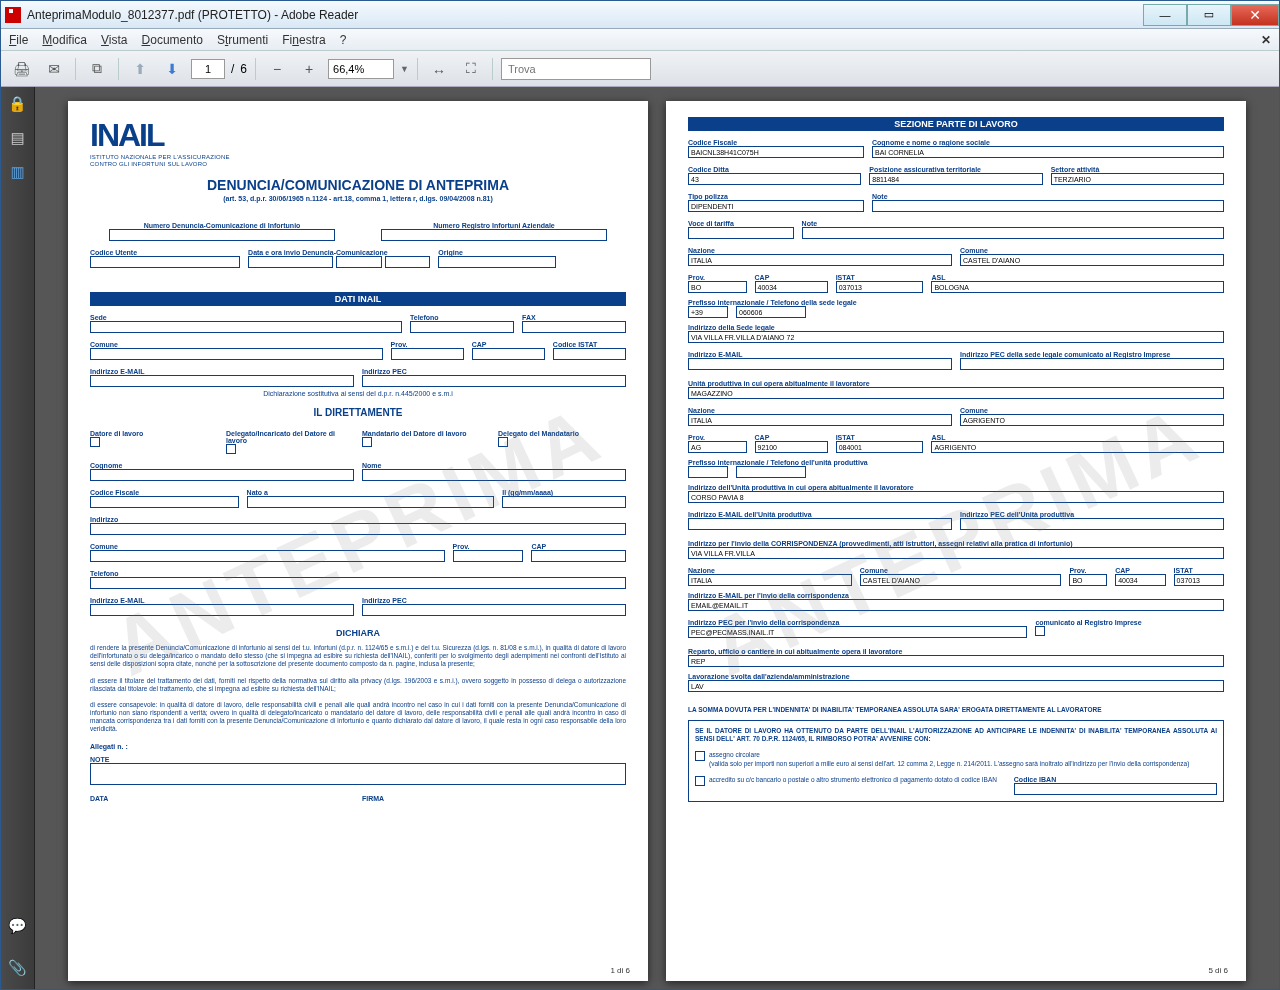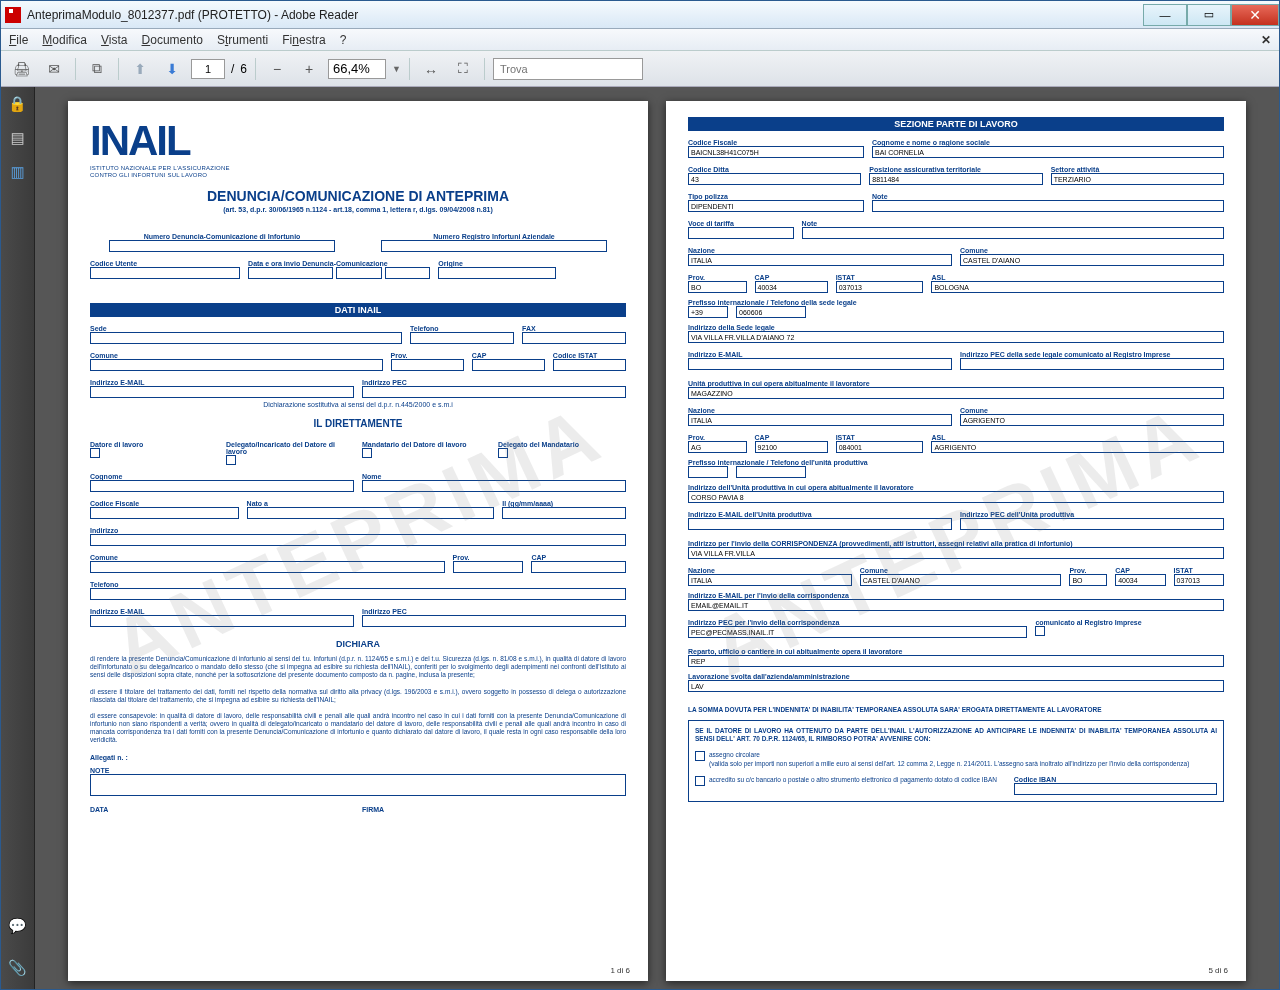--- a/index.html
+++ b/index.html
@@ -12,29 +12,29 @@
 .win-btns{margin-left:auto;display:flex;height:22px}
 .win-btn{width:44px;border:1px solid #7aa;background:linear-gradient(#e8f4fb,#cde7f4);display:flex;align-items:center;justify-content:center;font-size:11px}
 .win-btn.close{background:linear-gradient(#e86a5a,#c4311f);color:#fff;width:48px;font-size:14px}
 .menu-bar{height:22px;background:linear-gradient(#f7f9fc,#e7edf4);display:flex;align-items:center;padding:0 8px;font-size:12px;color:#333;gap:14px;border-bottom:1px solid #bcc}
 .menu-bar span u{text-decoration:underline}
 .menu-bar .xbtn{margin-left:auto;font-weight:bold;cursor:pointer}
 .toolbar{height:36px;background:linear-gradient(#f0f2f5,#dde2e8);display:flex;align-items:center;padding:0 8px;gap:6px;border-bottom:1px solid #aab;font-size:12px}
 .tool-btn{width:26px;height:26px;border:1px solid transparent;border-radius:3px;display:flex;align-items:center;justify-content:center;font-size:14px;color:#555}
 .tool-sep{width:1px;height:22px;background:#bcc;margin:0 2px}
 .page-num-inp{width:34px;height:20px;border:1px solid #999;text-align:center;font-size:11px}
-.zoom-txt{width:58px;height:20px;border:1px solid #999;font-size:13px;padding:0 4px;background:#fff}
+.zoom-txt{width:66px;height:20px;border:1px solid #999;font-size:11px;padding:0 4px;background:#fff}
 .search-inp{width:150px;height:22px;border:1px solid #999;font-size:11px;padding:0 6px;color:#888;background:#fff}
 .content-row{flex:1;display:flex;background:#444;overflow:hidden}
 .side-rail{width:34px;background:linear-gradient(to right,#4a4a4a,#3b3b3b);display:flex;flex-direction:column;align-items:center;padding-top:8px;gap:14px;border-right:1px solid #222}
 .side-ico{width:20px;height:20px;font-size:15px;color:#d6a84a;text-align:center}
 .pages-viewport{flex:1;background:#565656;display:flex;gap:18px;padding:14px 16px 40px 16px;justify-content:center;overflow:hidden;position:relative}
 .page{width:580px;height:880px;background:#fff;box-shadow:0 2px 8px rgba(0,0,0,.6);padding:16px 22px;font-size:8px;color:#000;position:relative;overflow:hidden}
 .watermark{position:absolute;top:50%;left:50%;transform:translate(-50%,-50%) rotate(-25deg);font-size:80px;color:rgba(120,120,120,.14);font-weight:bold;letter-spacing:6px;pointer-events:none}
-.logo{font-size:42px;font-weight:900;color:#0a3f8a;letter-spacing:-2px}
+.logo{font-size:32px;font-weight:900;color:#0a3f8a;letter-spacing:-2px}
 .logo-sub{font-size:6px;color:#0a3f8a;letter-spacing:.2px;line-height:1.1}
 .doc-title{text-align:center;font-size:14px;font-weight:bold;color:#0a3f8a;margin-top:10px}
 .doc-sub{text-align:center;font-size:7px;color:#0a3f8a;font-weight:bold;margin-top:2px}
 .lbl{font-size:7px;font-weight:bold;color:#0a3f8a;margin-top:6px;display:block}
 .fld{border:1px solid #0a3f8a;height:12px;background:#fff;font-size:7px;padding:0 2px;display:flex;align-items:center}
 .bar{background:#0a3f8a;color:#fff;text-align:center;font-size:9px;font-weight:bold;padding:2px 0;margin-top:24px}
 .row{display:flex;gap:8px;margin-top:2px}
 .col{display:flex;flex-direction:column;flex:1}
 .checkbox{width:10px;height:10px;border:1px solid #0a3f8a;display:inline-block;margin-right:4px;flex-shrink:0}
 .small-txt{font-size:6.5px;color:#0a3f8a;line-height:1.25}

